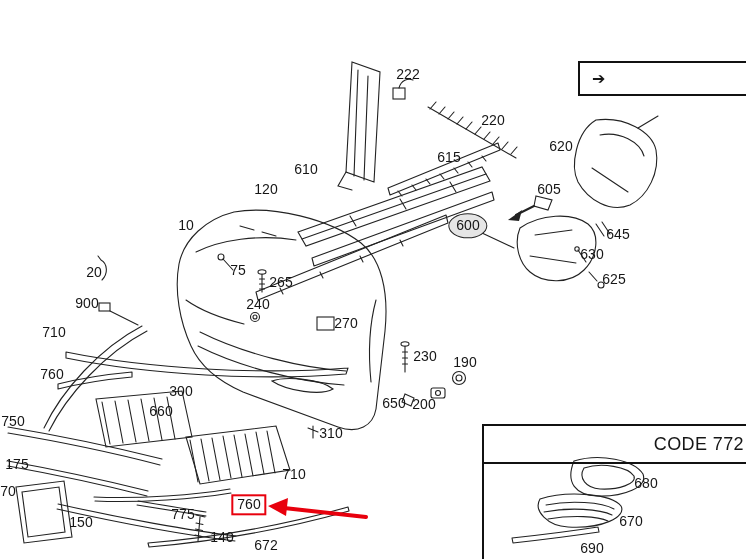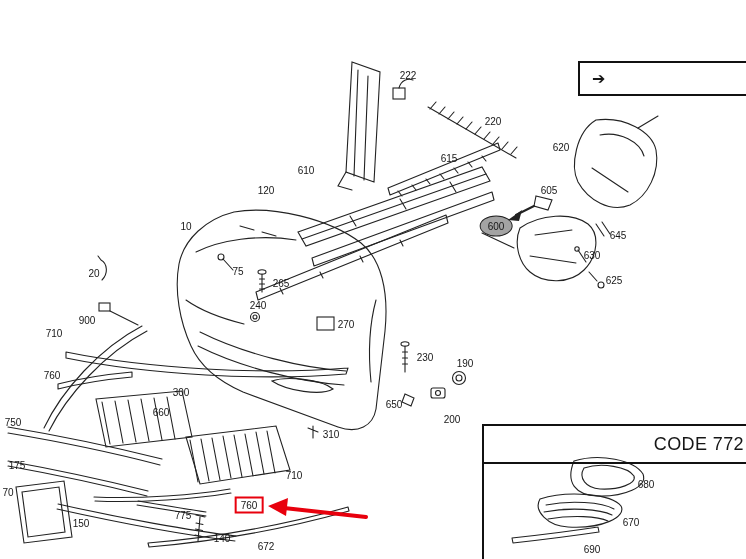--- a/index.html
+++ b/index.html
@@ -16,23 +16,23 @@
     display:flex;align-items:center;gap:14px;padding:0 12px;font-size:18px;letter-spacing:.4px;
   }
   #code808 .arrow{font-size:16px;line-height:1;}
   #code772{left:482px;top:424px;width:280px;height:146px;background:transparent;}
   #code772 .hdr{
     height:36px;border-bottom:2px solid #111;display:flex;align-items:center;
     justify-content:flex-end;padding:0 16px;font-size:18px;letter-spacing:.4px;background:transparent;
   }
   .part-label{
     position:absolute;transform:translate(-50%,-50%);
-    font-size:10px;white-space:nowrap;z-index:3;line-height:1.1;
+    font-size:14px;white-space:nowrap;z-index:3;line-height:1.1;
   }
-  .balloon{border:1.4px solid #222;border-radius:50%;padding:4px 7px;background:#a3a3a3;margin-left:28px;}
+  .balloon{border:1.4px solid #222;border-radius:50%;padding:4px 7px;background:#e5e5e5;}
   .highlight{border:2.2px solid var(--hl);padding:1px 4px;background:#fff;}
   .red-stroke{stroke:var(--hl);}
   .red-fill{fill:var(--hl);stroke:none;}
 </style>
 </head>
 <body>
 
 <svg id="art" width="746" height="559" viewBox="0 0 746 559">
   <g stroke="#222" fill="none" stroke-width="1.1" stroke-linecap="round" stroke-linejooin="round">
 
@@ -158,30 +158,30 @@
     <span class="part-label balloon" style="left: 468px; top: 226px;">600</span>
     <span class="part-label" style="left: 618px; top: 235px;">645</span>
     <span class="part-label" style="left: 592px; top: 255px;">630</span>
     <span class="part-label" style="left: 614px; top: 280px;">625</span>
     <span class="part-label" style="left: 266px; top: 190px;">120</span>
     <span class="part-label" style="left: 186px; top: 226px;">10</span>
     <span class="part-label" style="left: 238px; top: 271px;">75</span>
     <span class="part-label" style="left: 281px; top: 283px;">265</span>
     <span class="part-label" style="left: 258px; top: 305px;">240</span>
     <span class="part-label" style="left: 94px; top: 273px;">20</span>
-    <span class="part-label" style="left: 87px; top: 320px;">900</span>
+    <span class="part-label" style="left: 87px; top: 304px;">900</span>
     <span class="part-label" style="left: 54px; top: 333px;">710</span>
     <span class="part-label" style="left: 346px; top: 324px;">270</span>
     <span class="part-label" style="left: 52px; top: 375px;">760</span>
     <span class="part-label" style="left: 181px; top: 392px;">300</span>
     <span class="part-label" style="left: 161px; top: 412px;">660</span>
     <span class="part-label" style="left: 425px; top: 357px;">230</span>
     <span class="part-label" style="left: 465px; top: 363px;">190</span>
     <span class="part-label" style="left: 394px; top: 404px;">650</span>
-    <span class="part-label" style="left: 452px; top: 405px; margin-top: 14px;">200</span>
+    <span class="part-label" style="left: 424px; top: 405px;">200</span>
     <span class="part-label" style="left: 331px; top: 434px;">310</span>
     <span class="part-label" style="left: 13px; top: 422px;">750</span>
     <span class="part-label" style="left: 17px; top: 465px;">175</span>
     <span class="part-label" style="left: 8px; top: 492px;">70</span>
     <span class="part-label" style="left: 81px; top: 523px;">150</span>
     <span class="part-label" style="left: 183px; top: 515px;">775</span>
     <span class="part-label" style="left: 222px; top: 538px;">140</span>
     <span class="part-label" style="left: 266px; top: 546px;">672</span>
     <span class="part-label highlight" style="left: 249px; top: 505px;">760</span>
     <span class="part-label" style="left: 294px; top: 475px;">710</span>

